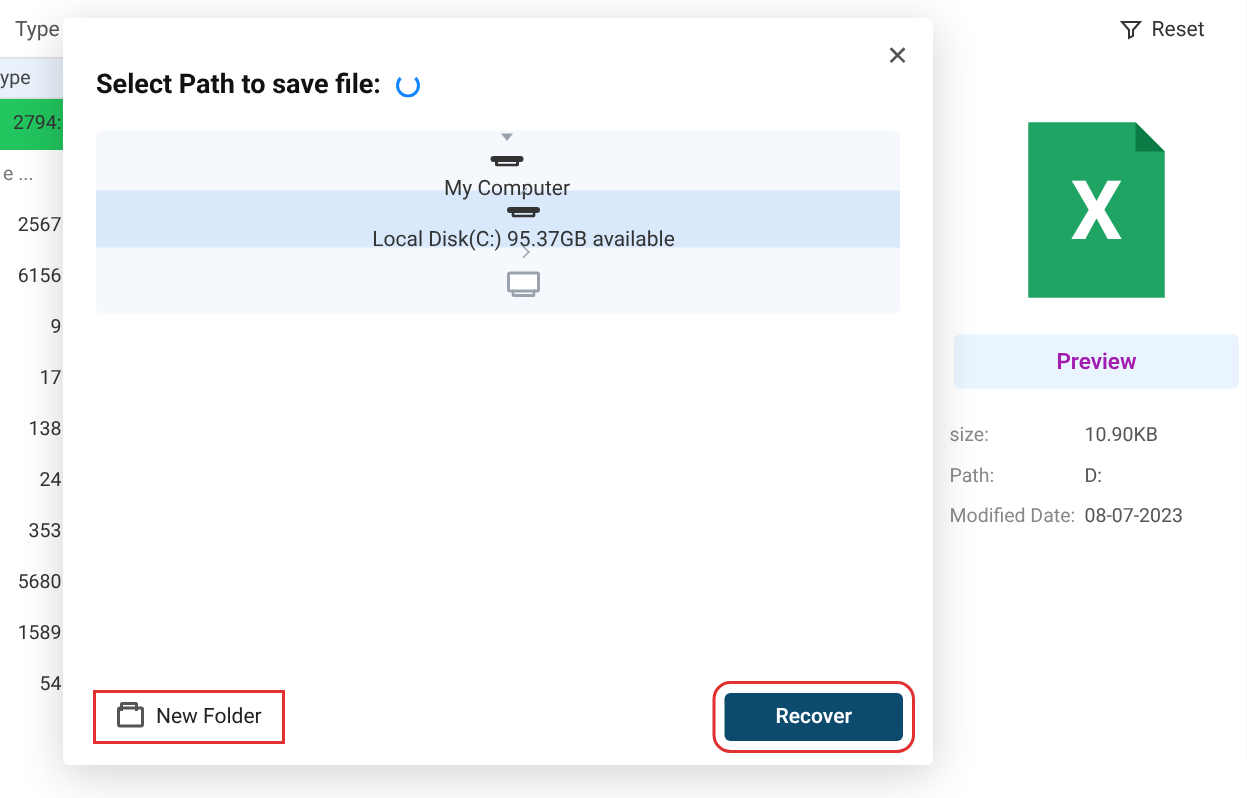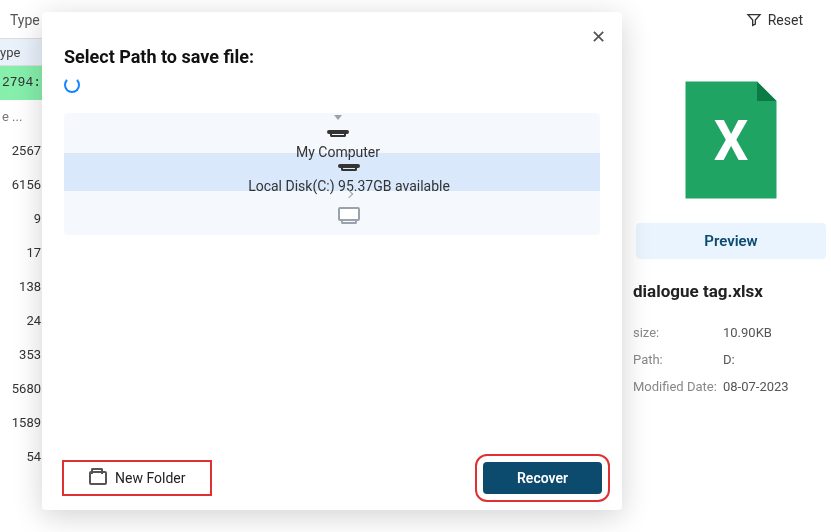--- a/index.html
+++ b/index.html
@@ -5,50 +5,50 @@
   * { box-sizing: border-box; margin: 0; padding: 0; font-family: -apple-system, BlinkMacSystemFont, "Segoe UI", Roboto, sans-serif; }
   body { width: 831px; height: 532px; background: #f5f5f5; overflow: hidden; position: relative; }
 
   
   .app-bg { position: absolute; inset:0; background:#fff; }
   .app-bg .filters { position:absolute; top:6px; left:0; right:0; height:28px; display:flex; align-items:center; gap:40px; padding-left:10px; color:#555; font-size:14px;}
   .app-bg .filters .filter-item { display:flex; align-items:flex-start; gap:8px;}
   .app-bg .filters .reset { position:absolute; right:28px; display:flex; align-items:center; gap:6px; color:#333;}
   .app-bg .side-preview { position:absolute; right:0; top:55px; width:200px; }
   .excel-icon { width:130px; height:130px; margin:20px auto 0; position:relative; }
-  .preview-btn { margin:18px auto 0; width:190px; height:36px; background:#eaf4ff; color:#0c4a6e; font-weight:600; display:flex; align-items:center; justify-content:center; border-radius:4px; font-size:15px; }
+  .preview-btn { margin:18px auto 0; width:190px; height:36px; background:#eaf4ff; color:#a21caf; font-weight:600; display:flex; align-items:center; justify-content:center; border-radius:4px; font-size:15px; }
   .file-name { margin-top:22px; font-size:17px; font-weight:700; color:#222; padding-left:2px;}
   .meta { margin-top:18px; font-size:13px; color:#888;}
   .meta .row { display:flex; padding:6px 2px;}
   .meta .row .k { width:90px;}
   .meta .row .v { color:#555;}
   .app-bg .leftcol { position:absolute; left:0; top:38px; width:45px; }
   .app-bg .leftcol .hdr { background:#e9f1fb; border-top:1px solid #ddd; border-bottom:1px solid #ddd; height:28px; line-height:28px; font-size:13px; color:#444; padding-left:0;}
   .app-bg .leftcol .cell { height:34px; line-height:34px; text-align:right; padding-right:4px; font-size:13px; color:#333;}
-  .app-bg .leftcol .cell.hl { background:#86efac;font-family:Liberation Mono, monospace;}
+  .app-bg .leftcol .cell.hl { background:#22c55e;}
   .app-bg .leftcol .cell.dots { text-align:left; padding-left:2px; color:#777;}
 
   
   .dialog { position:absolute; top:12px; left:42px; width:580px; height:498px; background:#fff; border-radius:4px; box-shadow:0 6px 30px rgba(0,0,0,.18);}
   .dialog .close { position:absolute; top:14px; right:16px; font-size:18px; color:#555; }
-  .dialog .title-row { padding:34px 22px 14px 22px; display:flex; gap:10px;flex-direction:column;}
+  .dialog .title-row { padding:34px 22px 14px 22px; display:flex; align-items:center; gap:10px;}
   .dialog .title { font-size:18px; font-weight:700; color:#111;}
   .refresh-icon { width:16px; height:16px; border:2px solid #1585ff; border-top-color:transparent; border-radius:50%; display:inline-block;}
 
   .tree { margin:6px 22px 0 22px; background:#f5f8fc; border-radius:4px; font-size:14px; color:#333; padding-top:2px; padding-bottom:6px;}
   .tree-row { display:flex; align-items:center; height:38px; padding-left:12px; gap:10px;flex-direction:column;}
   .tree-row.indent1 { padding-left:34px;}
   .tree-row.selected { background:#d9e8fb;}
   .tree-row.muted { color:#9aa3ac;}
   .disk-icon { width:22px; height:14px; border:2px solid currentColor; border-radius:2px; position:relative; background:#fff; display:inline-block;}
   .disk-icon::after { content:""; position:absolute; bottom:-5px; left:50%; transform:translateX(-50%); width:12px; height:3px; border:2px solid currentColor; border-top:none; border-radius:0 0 2px 2px;}
   .caret { width:0; height:0; border-left:4px solid transparent; border-right:4px solid transparent; border-top:5px solid #9aa3ac; }
 
   .footer { position:absolute; bottom:14px; left:20px; right:20px; display:flex; align-items:center; justify-content:space-between;}
-  .new-folder { display:flex; align-items:center; gap:8px; font-size:14px; color:#222; padding:8px 25px; border:2px solid #e03030;}
+  .new-folder { display:flex; align-items:center; gap:8px; font-size:14px; color:#222; padding:8px 14px; border:2px solid #e03030;}
   .folder-plus { width:18px; height:14px; border:2px solid #555; border-radius:2px; position:relative; display:inline-block;}
   .folder-plus::before { content:""; position:absolute; top:-5px; left:0; width:8px; height:4px; border:2px solid #555; border-bottom:none; border-radius:2px 2px 0 0;}
   .recover { background:#0c4a6e; color:#fff; font-weight:600; font-size:14px; padding:8px 34px; border:none; border-radius:4px; outline:2px solid #e03030; outline-offset:6px;}
   .chev { width:0; height:0; border-left:4px solid transparent; border-right:4px solid transparent; border-top:6px solid #777; display:inline-block;}
 </style>
 </head>
 <body>
 
 <div class="app-bg">
   <div class="filters">
@@ -90,21 +90,20 @@
 
   <div class="side-preview">
     <div class="excel-icon">
       <svg viewBox="0 0 100 100" width="130" height="130">
         <path d="M15 5 h55 l15 15 v75 h-70 z" fill="#1fa463"></path>
         <path d="M70 5 l15 15 h-15 z" fill="#0c7a45"></path>
         <text x="50" y="65" text-anchor="middle" font-size="42" font-weight="700" fill="#fff">X</text>
       </svg>
     </div>
     <div class="preview-btn">Preview</div>
-    <div class="file-name">dialogue tag.xlsx</div>
     <div class="meta">
       <div class="row">
           <span class="k">size:</span>
           <span class="v">10.90KB</span>
         </div>
       <div class="row">
           <span class="k">Path:</span>
           <span class="v">D:</span>
         </div>
       <div class="row">

